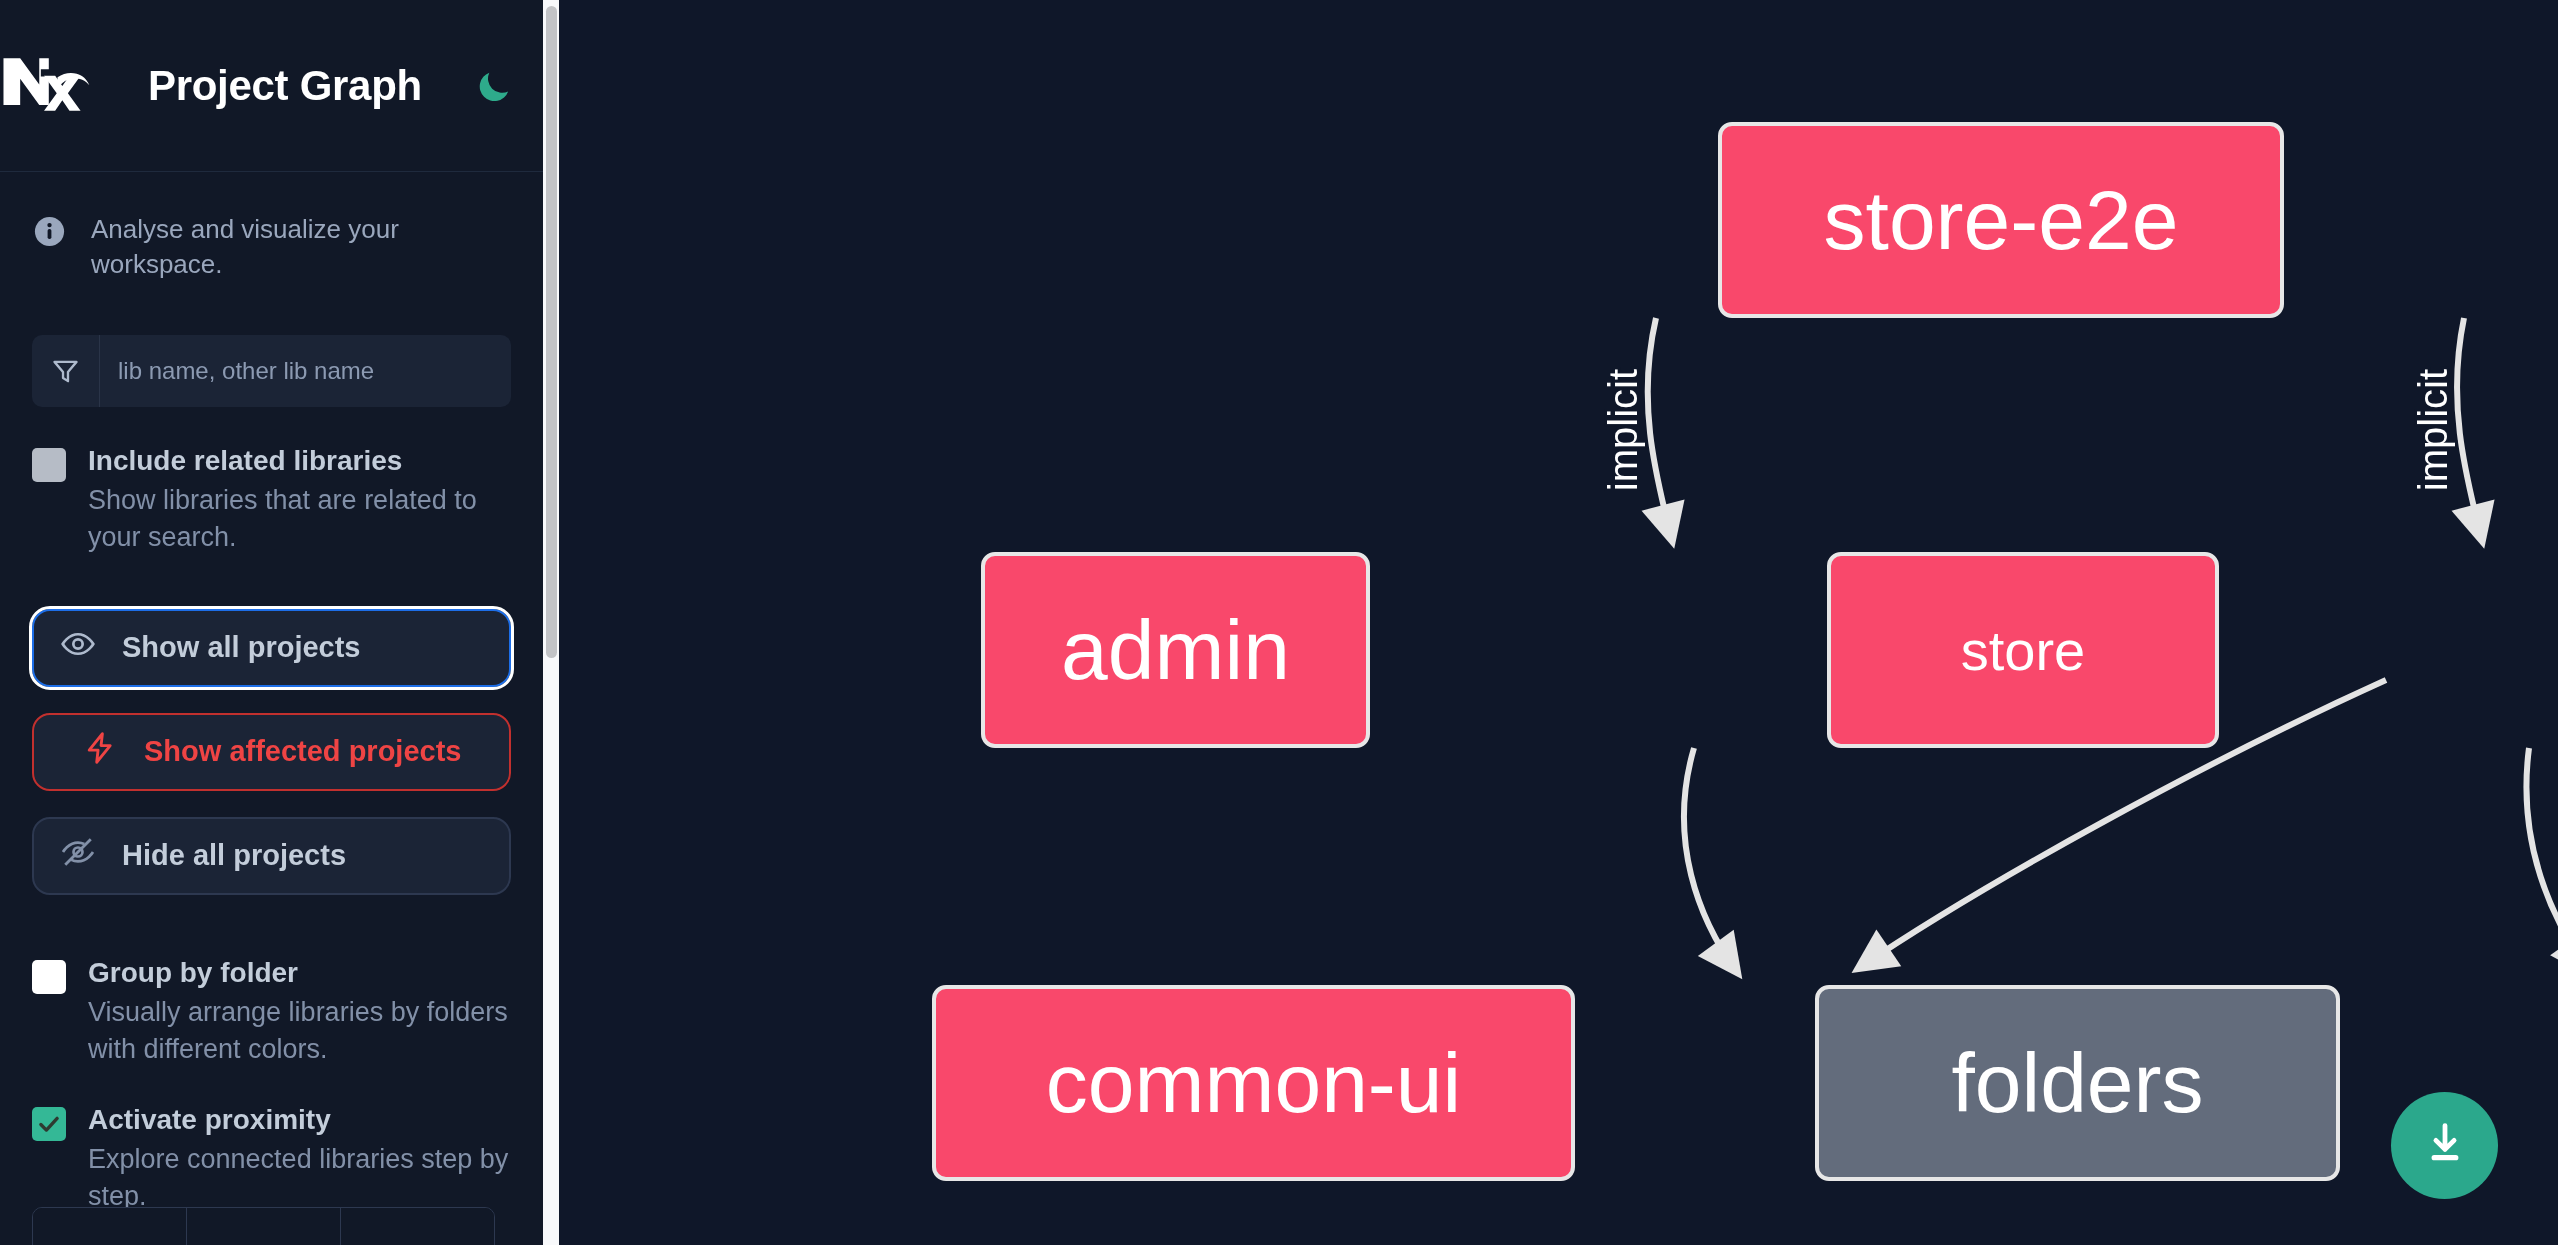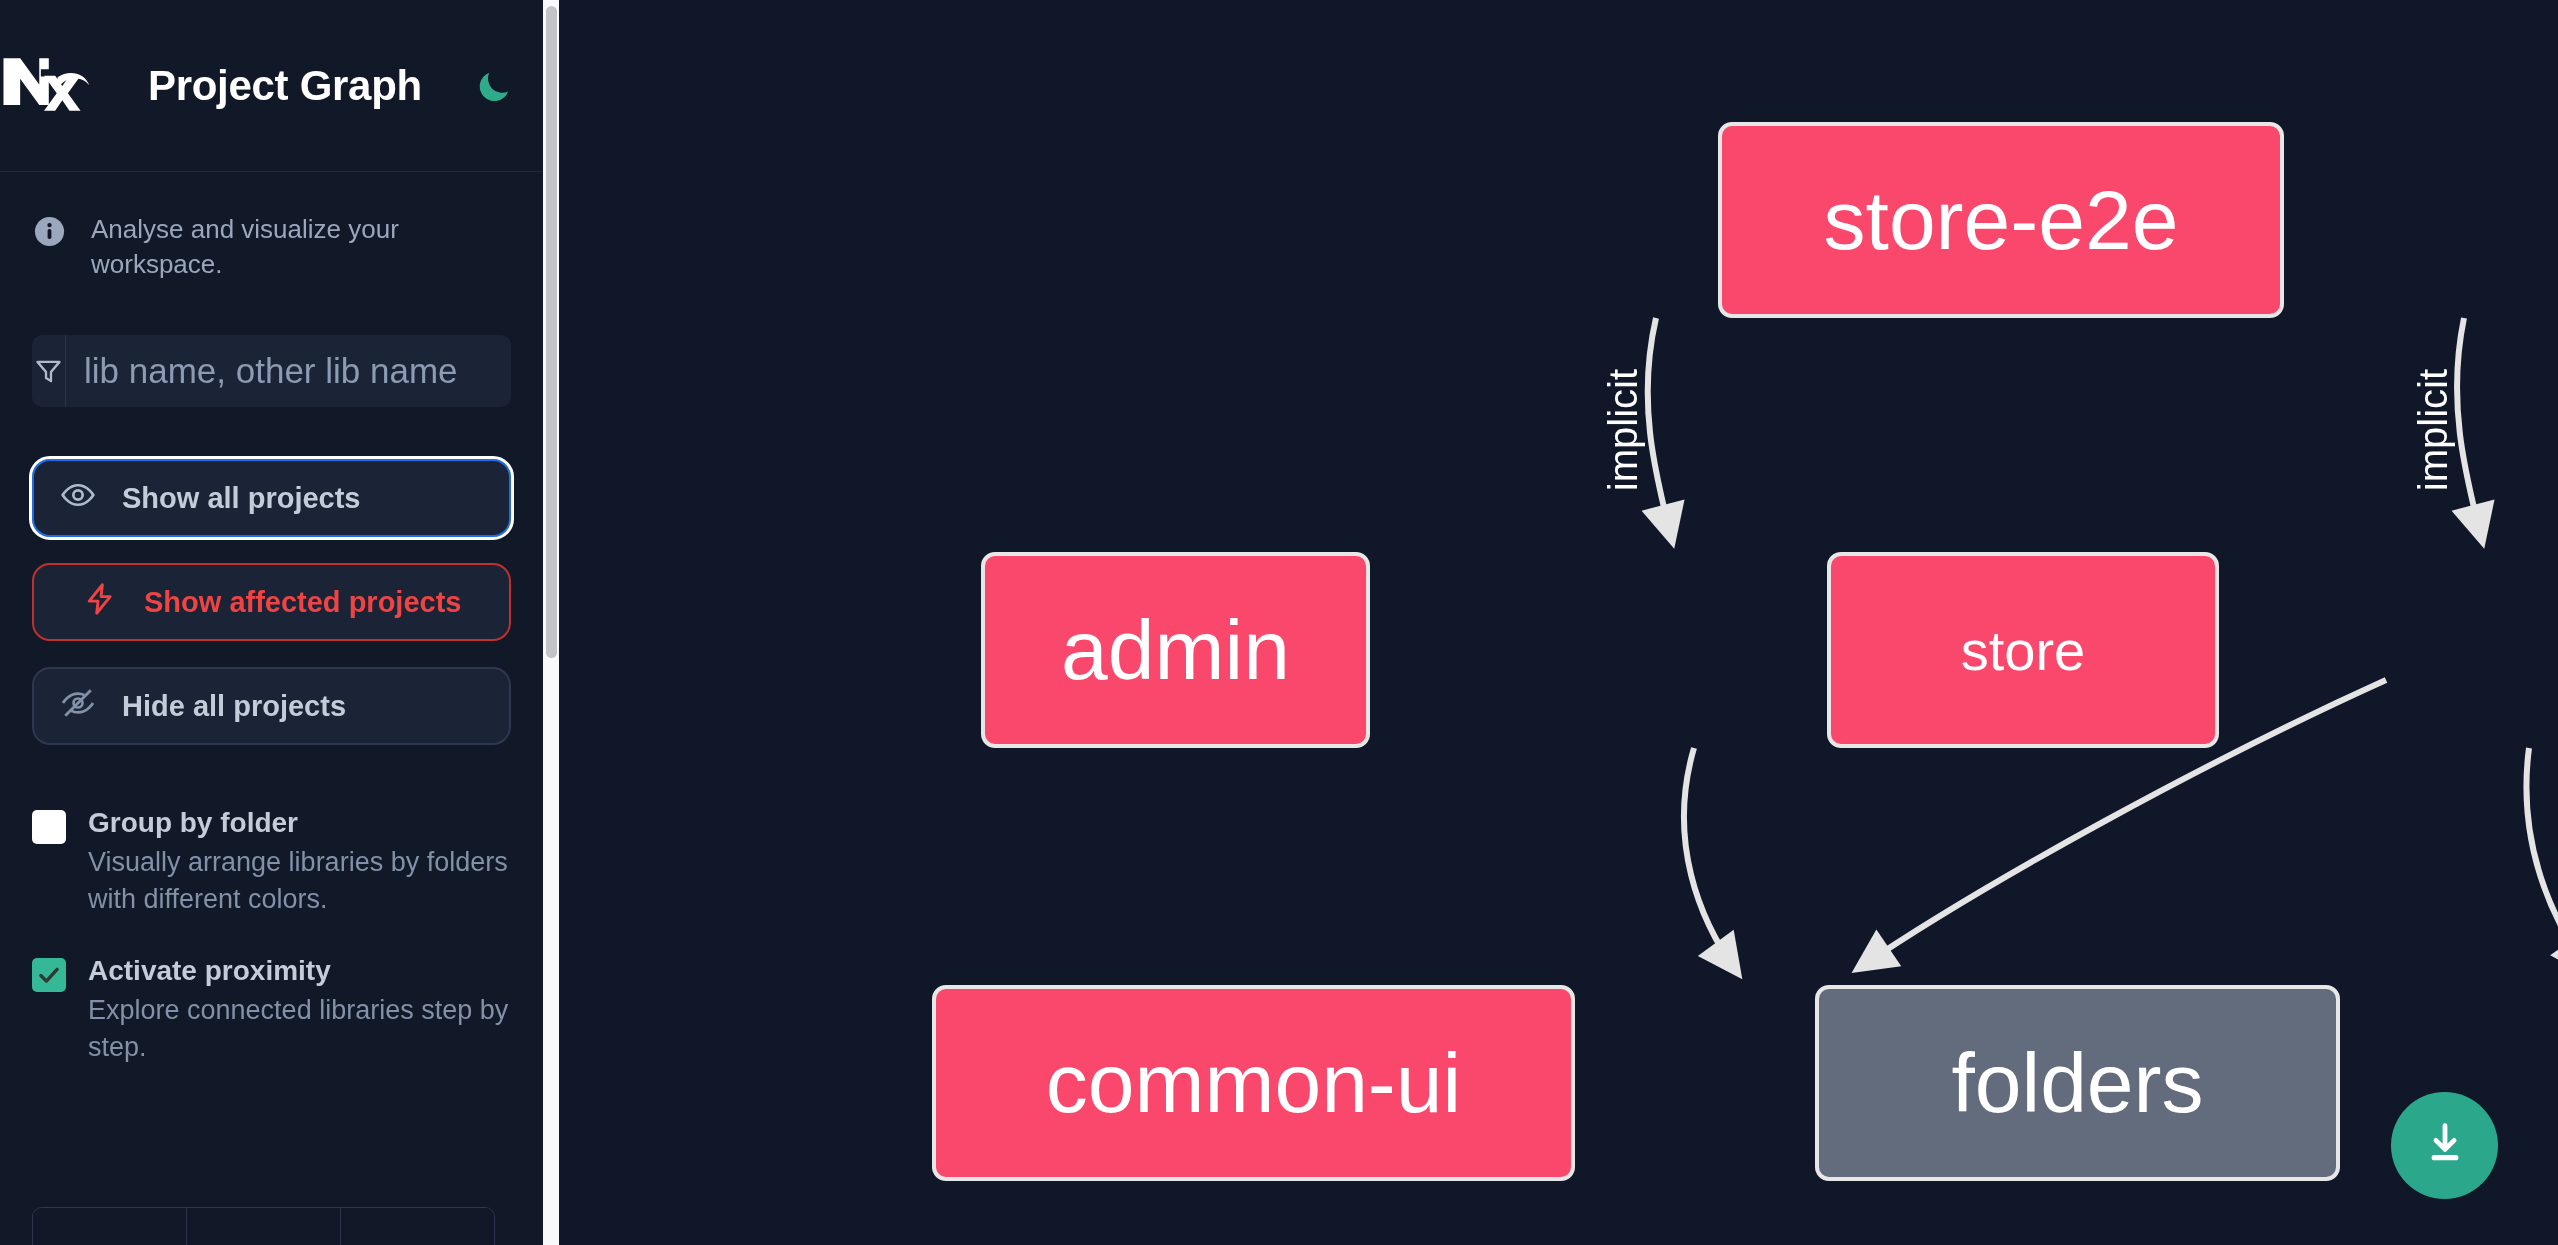--- a/index.html
+++ b/index.html
@@ -60,21 +60,21 @@
     background: #1b2436;
     border-radius: 10px;
     overflow: hidden;
   }
   .search-icon-box {
     width: 68px; display:flex; align-items:center; justify-content:center;
     border-right: 1px solid #2a3448;
   }
   .search-input {
     flex: 1; background: transparent; border: 0; outline: none;
-    color: #cfd8e6; font-size: 35px;
+    color: #cfd8e6; font-size: 24px;
     font-family: "Liberation Sans", sans-serif;
     padding: 0 18px;
   }
   .search-input::placeholder { color: #8c9ab2; }
 
   .check-block { padding: 36px 32px 0 32px; display: flex; }
   .check-block.tight { padding-top: 34px; }
   .cbox {
     flex: 0 0 34px; width: 34px; height: 34px;
     border-radius: 5px; margin-top: 5px;
@@ -206,20 +206,27 @@
 
       <div class="search-wrap">
         <span class="search-icon-box">
           <svg viewBox="0 0 24 24" width="33" height="33" aria-hidden="true">
             <path fill="none" stroke="#aebacd" stroke-width="1.7" stroke-linejoin="round" d="M4 5h16l-6.2 7.3V19l-3.6-2.2v-4.5z"></path>
           </svg>
         </span>
         <input class="search-input" type="text" placeholder="lib name, other lib name" style="">
       </div>
 
+      <div class="check-block">
+        <span class="cbox"></span>
+        <span class="check-body">
+          <span class="check-title" style="display:block">Include related libraries</span>
+          <span class="check-desc" style="display:block">Show libraries that are related to your search.</span>
+        </span>
+      </div>
 
       <div class="btn-group">
         <button class="gbtn focused">
           <span>
             <svg viewBox="0 0 24 24" width="36" height="36" aria-hidden="true">
               <path fill="none" stroke="#aebacd" stroke-width="1.8" d="M1.8 12S5.5 5.5 12 5.5 22.2 12 22.2 12 18.5 18.5 12 18.5 1.8 12 1.8 12z"></path>
               <circle cx="12" cy="12" r="3.1" fill="none" stroke="#aebacd" stroke-width="1.8"></circle>
             </svg>
           </span>
           <span class="lbl">Show all projects</span>

